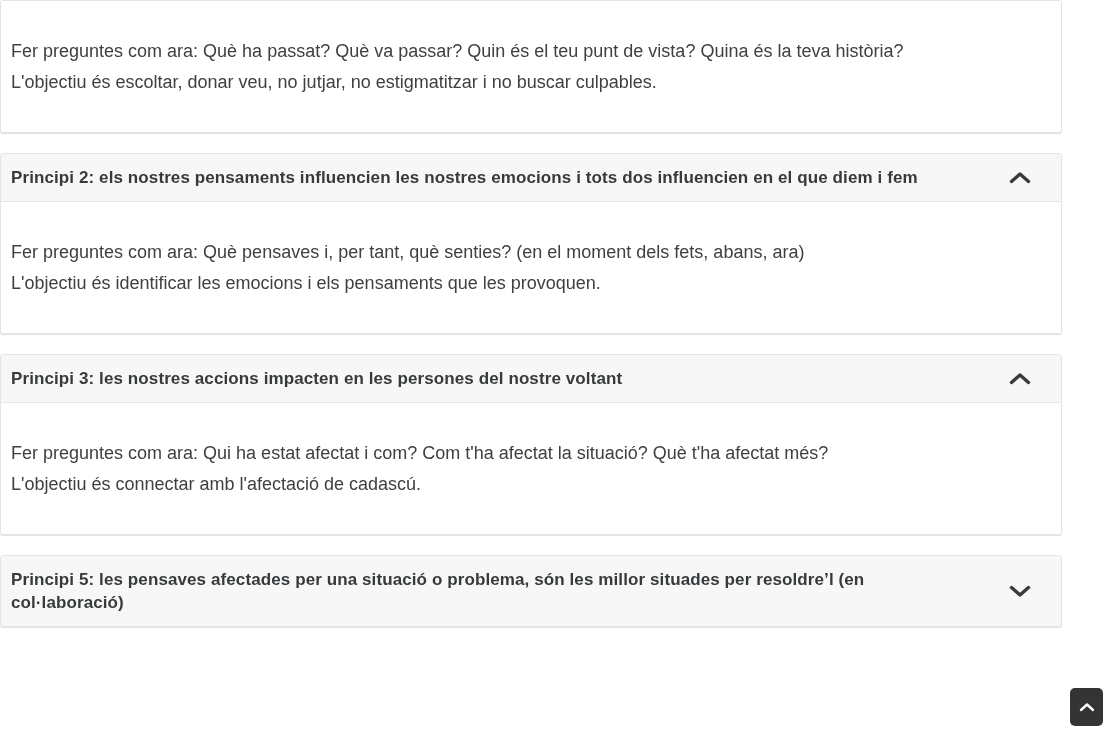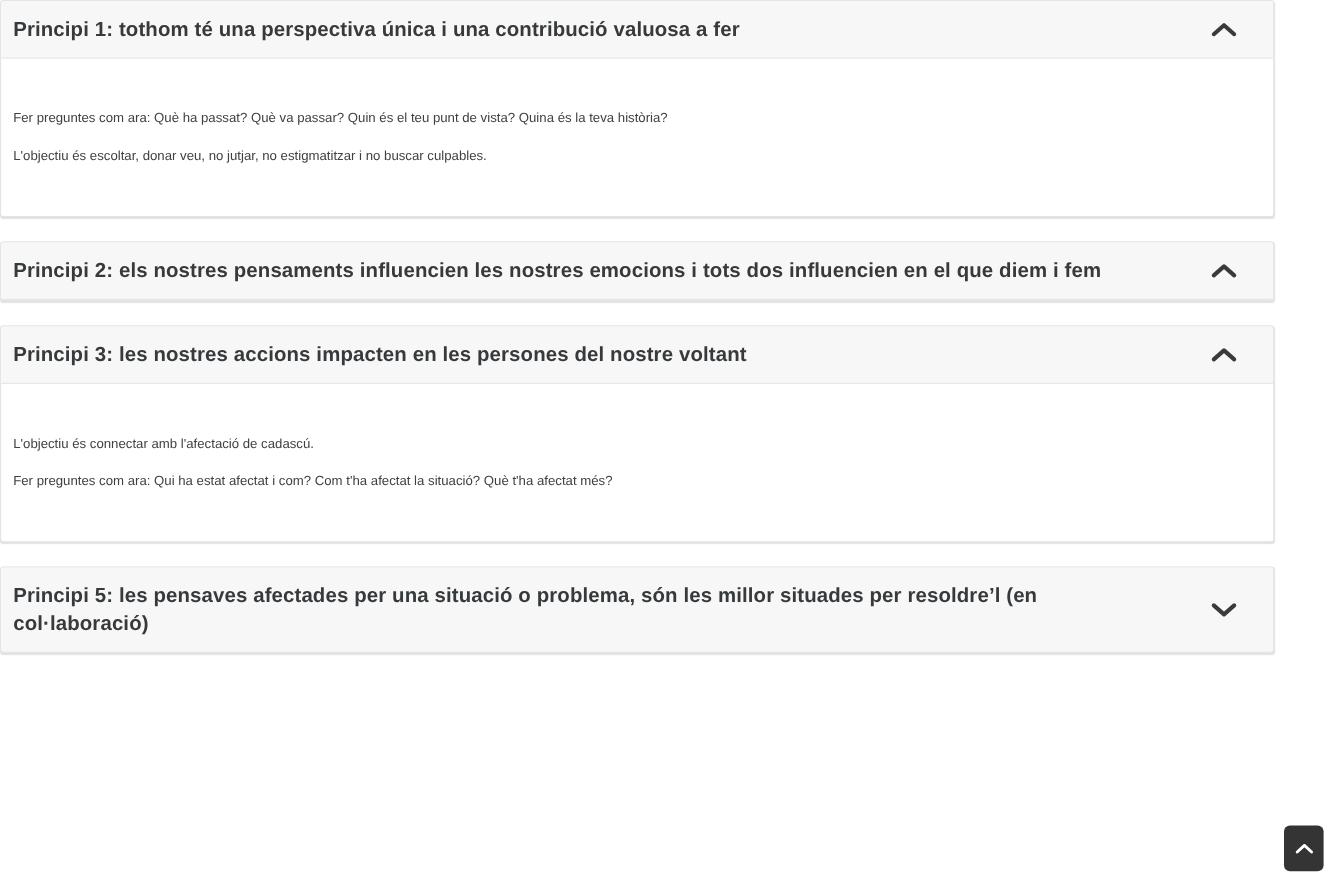--- a/index.html
+++ b/index.html
@@ -55,21 +55,21 @@
     justify-content: center;
     margin-left: 14px;
     margin-right: 8px;
   }
   .panel-body {
     background: #ffffff;
     padding: 40px 10px 40px 10px;
   }
   .panel-body p {
     margin: 0 0 11px 0;
-    font-size: 11px;
+    font-size: 18px;
     line-height: 20px;
     color: #404040;
   }
   .panel-body p:last-child {
     margin-bottom: 0;
   }
   .back-to-top {
     position: absolute;
     right: 7px;
     bottom: 18px;
@@ -85,57 +85,53 @@
     padding: 0;
   }
 </style>
 </head>
 <body>
 
 <div class="page">
   <div class="accordion">
 
     <section class="panel expanded">
-      <header class="panel-header">
-        <h3 class="panel-title">Principi 1: tothom té una perspectiva única i una contribució valuosa a fer</h3>
-        <span class="chev">
-          <svg width="22" height="13" viewBox="0 0 22 13">
-              <path d="M2.5 10.5 L11 3 L19.5 10.5" fill="none" stroke="#3a3a3a" stroke-width="3.4" stroke-linecap="round" stroke-linejoin="round"></path>
-            </svg>
-        </span>
-      </header>
       <div class="panel-body">
         <p>Fer preguntes com ara: Què ha passat? Què va passar? Quin és el teu punt de vista? Quina és la teva història?</p>
         <p>L'objectiu és escoltar, donar veu, no jutjar, no estigmatitzar i no buscar culpables.</p>
       </div>
     </section>
 
     <section class="panel expanded">
       <header class="panel-header">
         <h3 class="panel-title">Principi 2: els nostres pensaments influencien les nostres emocions i tots dos influencien en el que diem i fem</h3>
         <span class="chev">
           <svg width="22" height="13" viewBox="0 0 22 13">
               <path d="M2.5 10.5 L11 3 L19.5 10.5" fill="none" stroke="#3a3a3a" stroke-width="3.4" stroke-linecap="round" stroke-linejoin="round"></path>
             </svg>
         </span>
       </header>
+      <div class="panel-body">
+        <p>Fer preguntes com ara: Què pensaves i, per tant, què senties? (en el moment dels fets, abans, ara)</p>
+        <p>L'objectiu és identificar les emocions i els pensaments que les provoquen.</p>
+      </div>
     </section>
 
     <section class="panel expanded">
       <header class="panel-header">
         <h3 class="panel-title">Principi 3: les nostres accions impacten en les persones del nostre voltant</h3>
         <span class="chev">
           <svg width="22" height="13" viewBox="0 0 22 13">
               <path d="M2.5 10.5 L11 3 L19.5 10.5" fill="none" stroke="#3a3a3a" stroke-width="3.4" stroke-linecap="round" stroke-linejoin="round"></path>
             </svg>
         </span>
       </header>
       <div class="panel-body">
+        <p>Fer preguntes com ara: Qui ha estat afectat i com? Com t'ha afectat la situació? Què t'ha afectat més?</p>
         <p>L'objectiu és connectar amb l'afectació de cadascú.</p>
-        <p>Fer preguntes com ara: Qui ha estat afectat i com? Com t'ha afectat la situació? Què t'ha afectat més?</p>
       </div>
     </section>
 
 
     <section class="panel collapsed">
       <header class="panel-header">
         <h3 class="panel-title">Principi 5: les pensaves afectades per una situació o problema, són les millor situades per resoldre’l (en col·laboració)</h3>
         <span class="chev">
           <svg width="22" height="13" viewBox="0 0 22 13">
               <path d="M2.5 2.5 L11 10 L19.5 2.5" fill="none" stroke="#3a3a3a" stroke-width="3.4" stroke-linecap="round" stroke-linejoin="round"></path>

